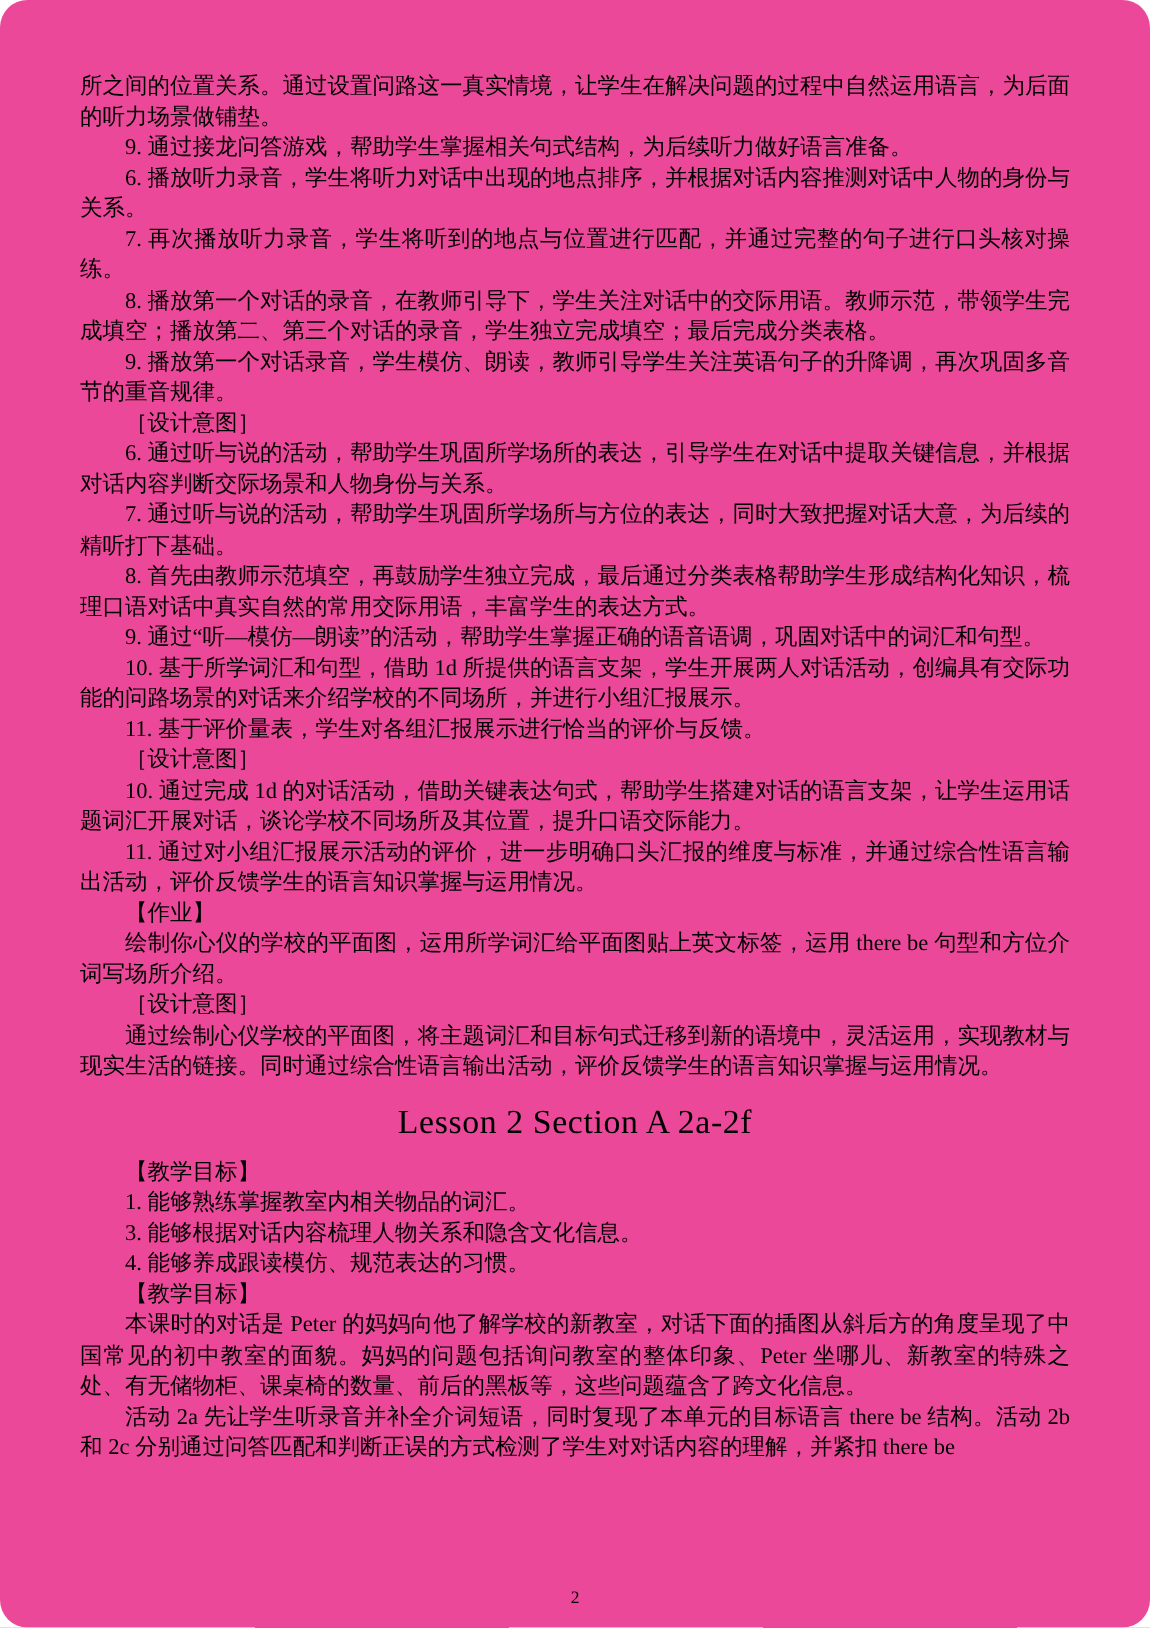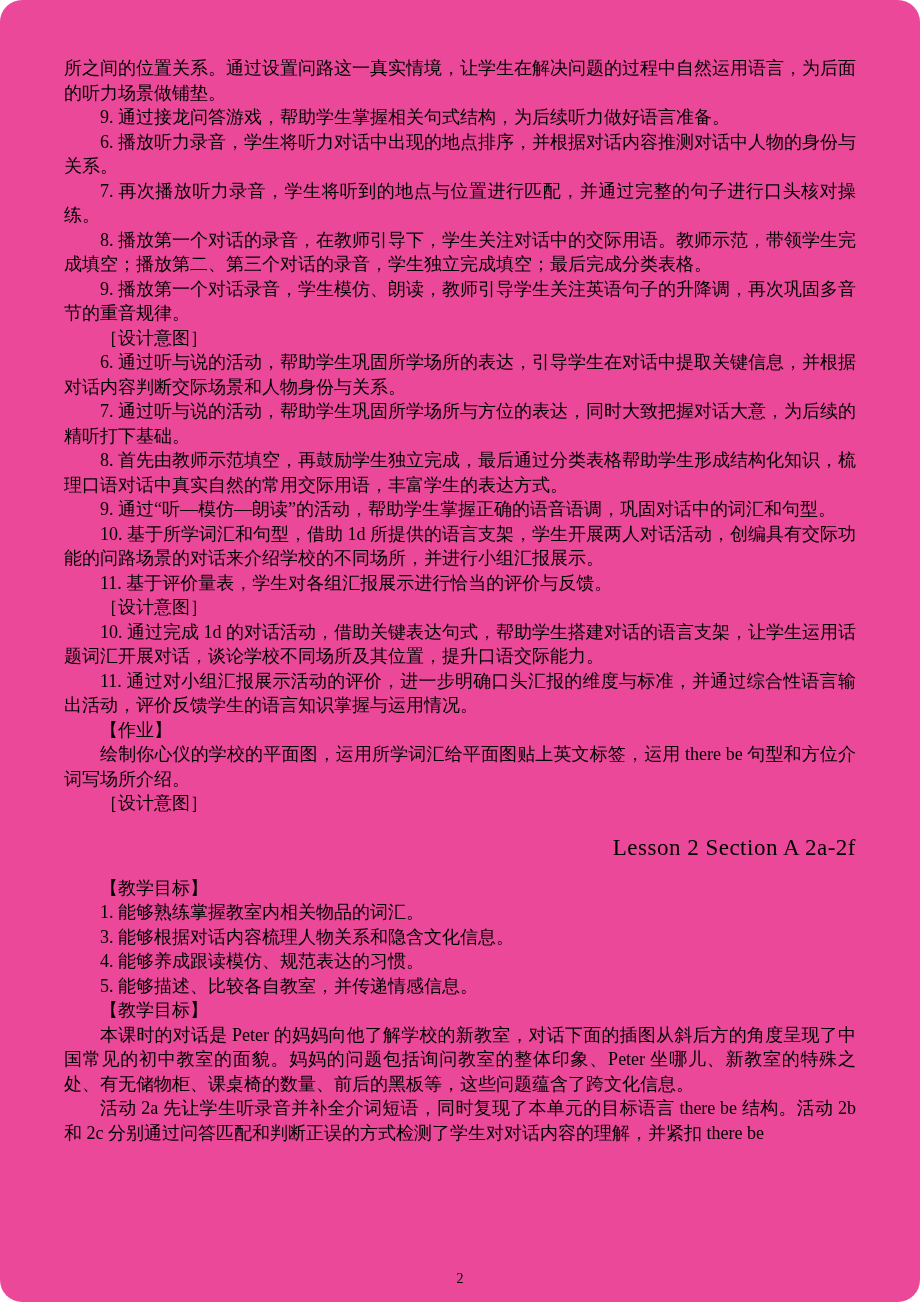--- a/index.html
+++ b/index.html
@@ -30,22 +30,22 @@
     text-align: justify;
     text-indent: 2em;
     line-height: 24.5px;
     word-break: break-word;
   }
   .block.cont {
     text-indent: 0;
   }
   .block.heading {
     text-indent: 0;
-    text-align: right;
-    font-size: 23px;
+    text-align: center;
+    font-size: 27px;
     line-height: 30px;
     font-weight: normal;
     margin: 17px 0 13px 0;
     letter-spacing: 0.5px;
   }
   .page-number {
     position: absolute;
     left: 0;
     right: 0;
     bottom: 14px;
@@ -72,24 +72,24 @@
       <p class="block body">8. 首先由教师示范填空，再鼓励学生独立完成，最后通过分类表格帮助学生形成结构化知识，梳理口语对话中真实自然的常用交际用语，丰富学生的表达方式。</p>
       <p class="block body">9. 通过“听—模仿—朗读”的活动，帮助学生掌握正确的语音语调，巩固对话中的词汇和句型。</p>
       <p class="block body">10. 基于所学词汇和句型，借助 1d 所提供的语言支架，学生开展两人对话活动，创编具有交际功能的问路场景的对话来介绍学校的不同场所，并进行小组汇报展示。</p>
       <p class="block body">11. 基于评价量表，学生对各组汇报展示进行恰当的评价与反馈。</p>
       <p class="block body">［设计意图］</p>
       <p class="block body">10. 通过完成 1d 的对话活动，借助关键表达句式，帮助学生搭建对话的语言支架，让学生运用话题词汇开展对话，谈论学校不同场所及其位置，提升口语交际能力。</p>
       <p class="block body">11. 通过对小组汇报展示活动的评价，进一步明确口头汇报的维度与标准，并通过综合性语言输出活动，评价反馈学生的语言知识掌握与运用情况。</p>
       <p class="block body">【作业】</p>
       <p class="block body">绘制你心仪的学校的平面图，运用所学词汇给平面图贴上英文标签，运用 there be 句型和方位介词写场所介绍。</p>
       <p class="block body">［设计意图］</p>
+      <p class="block body">通过绘制心仪学校的平面图，将主题词汇和目标句式迁移到新的语境中，灵活运用，实现教材与现实生活的链接。同时通过综合性语言输出活动，评价反馈学生的语言知识掌握与运用情况。</p>
       <div class="block heading">Lesson 2 Section A 2a-2f</div>
       <p class="block body">【教学目标】</p>
       <p class="block body">1. 能够熟练掌握教室内相关物品的词汇。</p>
       <p class="block body">3. 能够根据对话内容梳理人物关系和隐含文化信息。</p>
       <p class="block body">4. 能够养成跟读模仿、规范表达的习惯。</p>
-      <p class="block body">5. 能够描述、比较各自教室，并传递情感信息。</p>
       <p class="block body">【教学目标】</p>
       <p class="block body">本课时的对话是 Peter 的妈妈向他了解学校的新教室，对话下面的插图从斜后方的角度呈现了中国常见的初中教室的面貌。妈妈的问题包括询问教室的整体印象、Peter 坐哪儿、新教室的特殊之处、有无储物柜、课桌椅的数量、前后的黑板等，这些问题蕴含了跨文化信息。</p>
       <p class="block body">活动 2a 先让学生听录音并补全介词短语，同时复现了本单元的目标语言 there be 结构。活动 2b 和 2c 分别通过问答匹配和判断正误的方式检测了学生对对话内容的理解，并紧扣 there be</p>
     </div>
   <div class="page-number">2</div>
 </div>
 
 </body></html>

